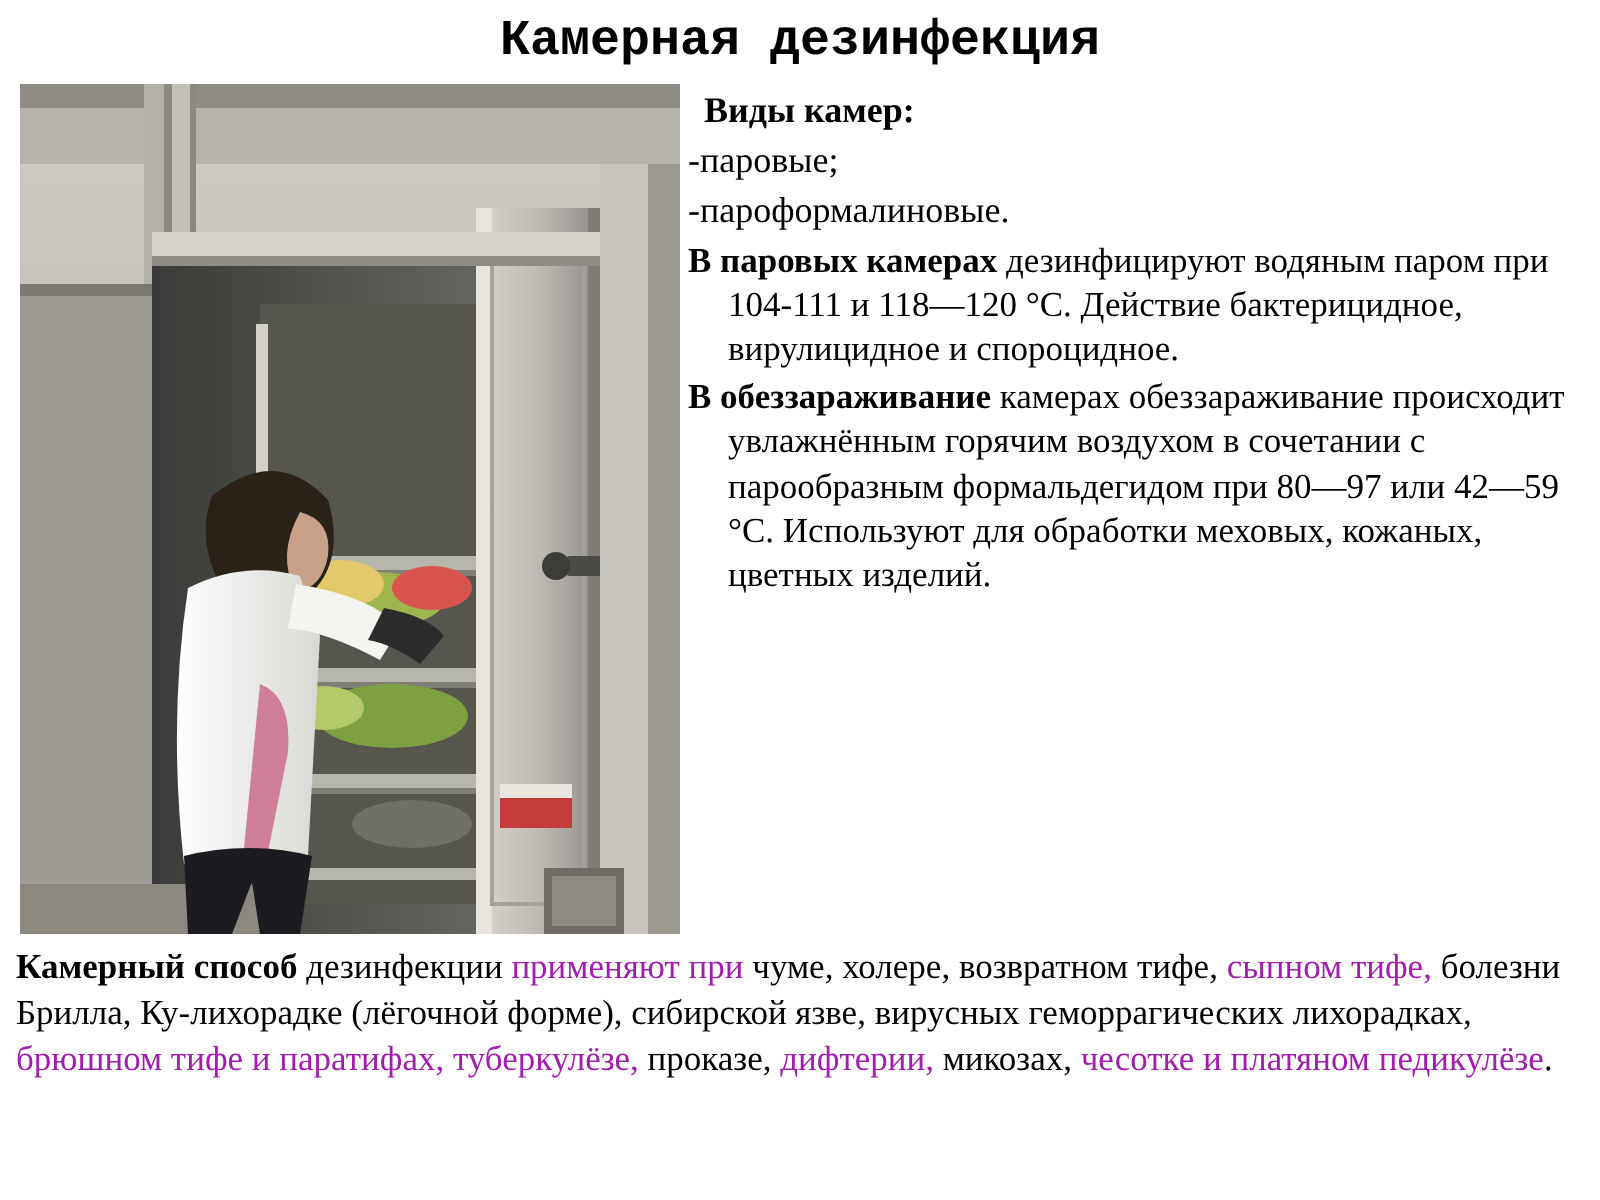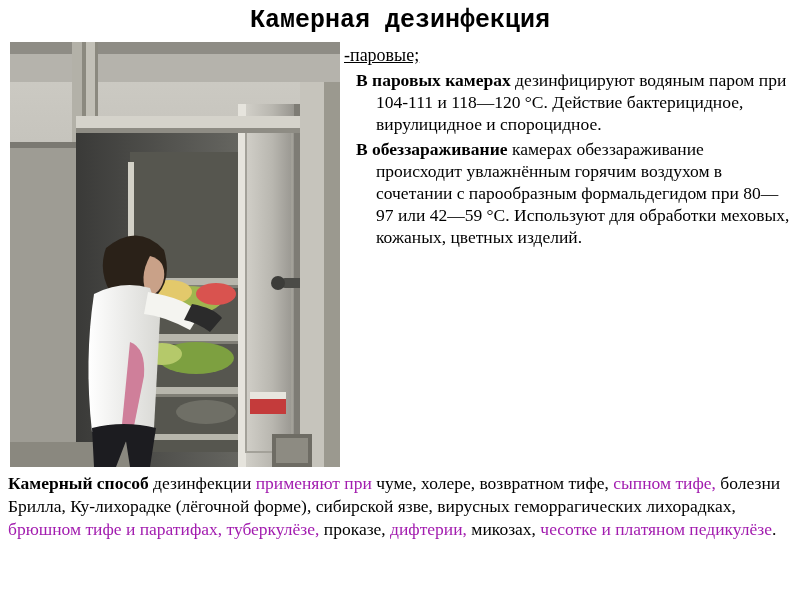--- a/index.html
+++ b/index.html
@@ -53,24 +53,23 @@
     line-height: 1.27;
   }
   .rightcol .lead {
     font-weight: bold;
     margin: 0 0 2px 16px;
     font-size: 18px;
   }
   .rightcol .dash {
     margin: 0 0 2px 8px;
     font-size: 18px;
-    text-decoration: underline;
   }
   .para {
-    margin: 2px 0 0 20px;
+    margin: 2px 0 0 8px;
     text-indent: 0;
     padding-left: 0;
   }
   .para b { font-weight: bold; }
   .hang {
     padding-left: 20px;
     text-indent: -20px;
   }
 
   
@@ -187,21 +186,23 @@
         <path d="M182 262 q22 4 30 14 l-12 14 q-14 -10 -26 -12 z" fill="#2b2b2b"></path>
 
         <path d="M120 300 q16 6 14 34 l-10 50 -12 -2 z" fill="#cf7f9a"></path>
 
         <path d="M82 386 q32 -8 64 0 l-6 39 -20 0 -4 -26 -10 26 -22 0 z" fill="#1c1c20"></path>
       </g>
     </svg>
   </div>
 
   <div class="rightcol">
+    <div class="lead">Виды камер:</div>
     <div class="dash">-паровые;</div>
+    <div class="dash">-пароформалиновые.</div>
 
     <p class="para hang">
       <b>В паровых камерах</b><span> дезинфицируют водяным паром при 104-111 и 118—120 °С. Действие бактерицидное, вирулицидное и спороцидное.</span>
     </p>
 
     <p class="para hang">
       <b>В обеззараживание</b><span> камерах обеззараживание происходит увлажнённым горячим воздухом в сочетании с парообразным формальдегидом при 80—97 или 42—59 °С. Используют для обработки меховых, кожаных, цветных изделий.</span>
     </p>
   </div>
 

